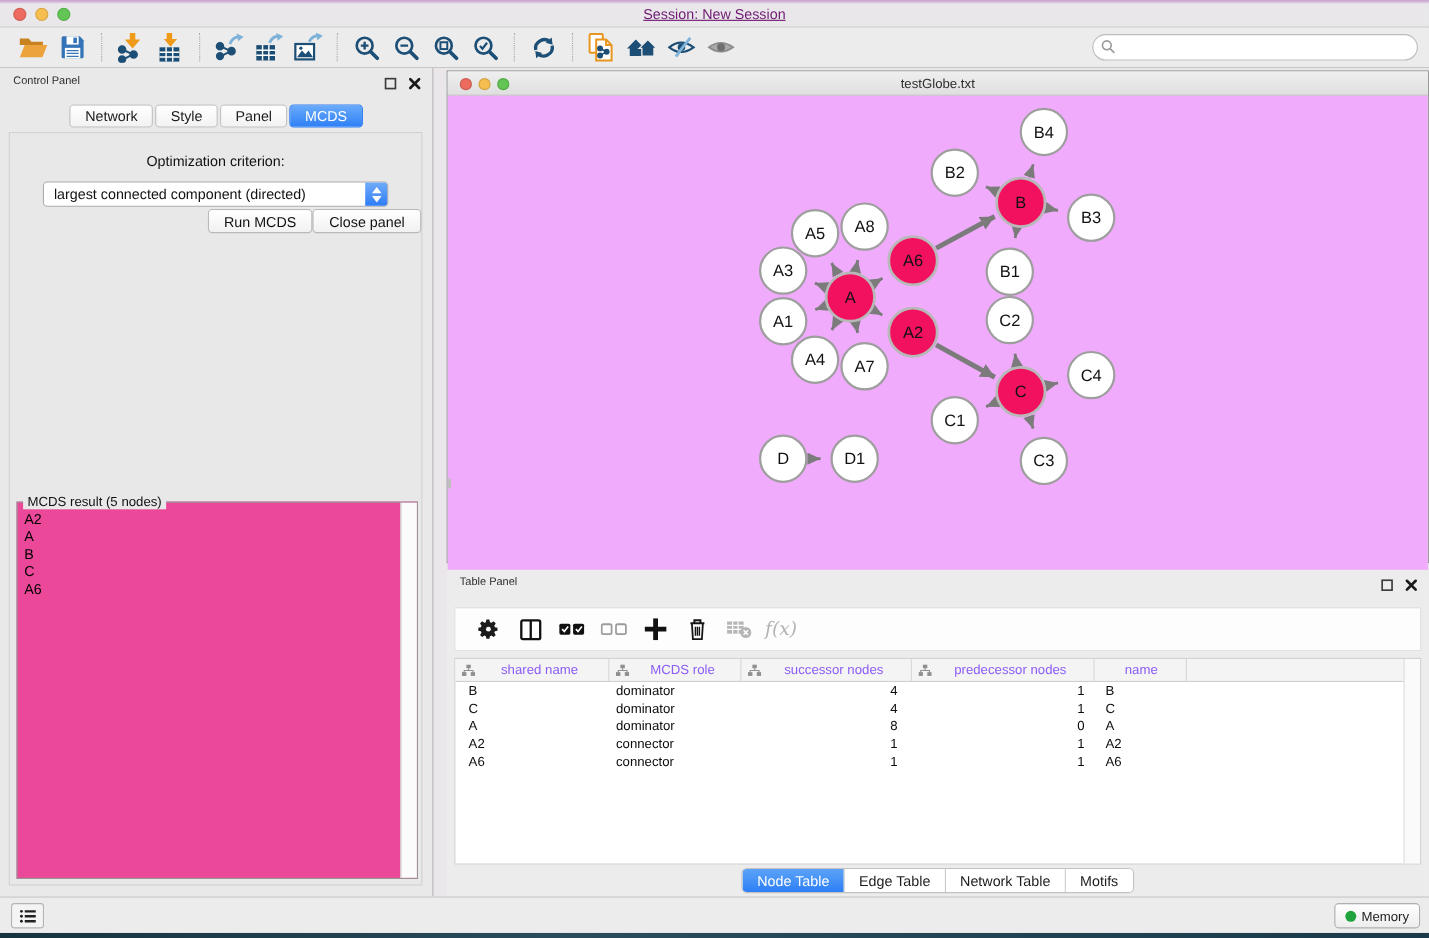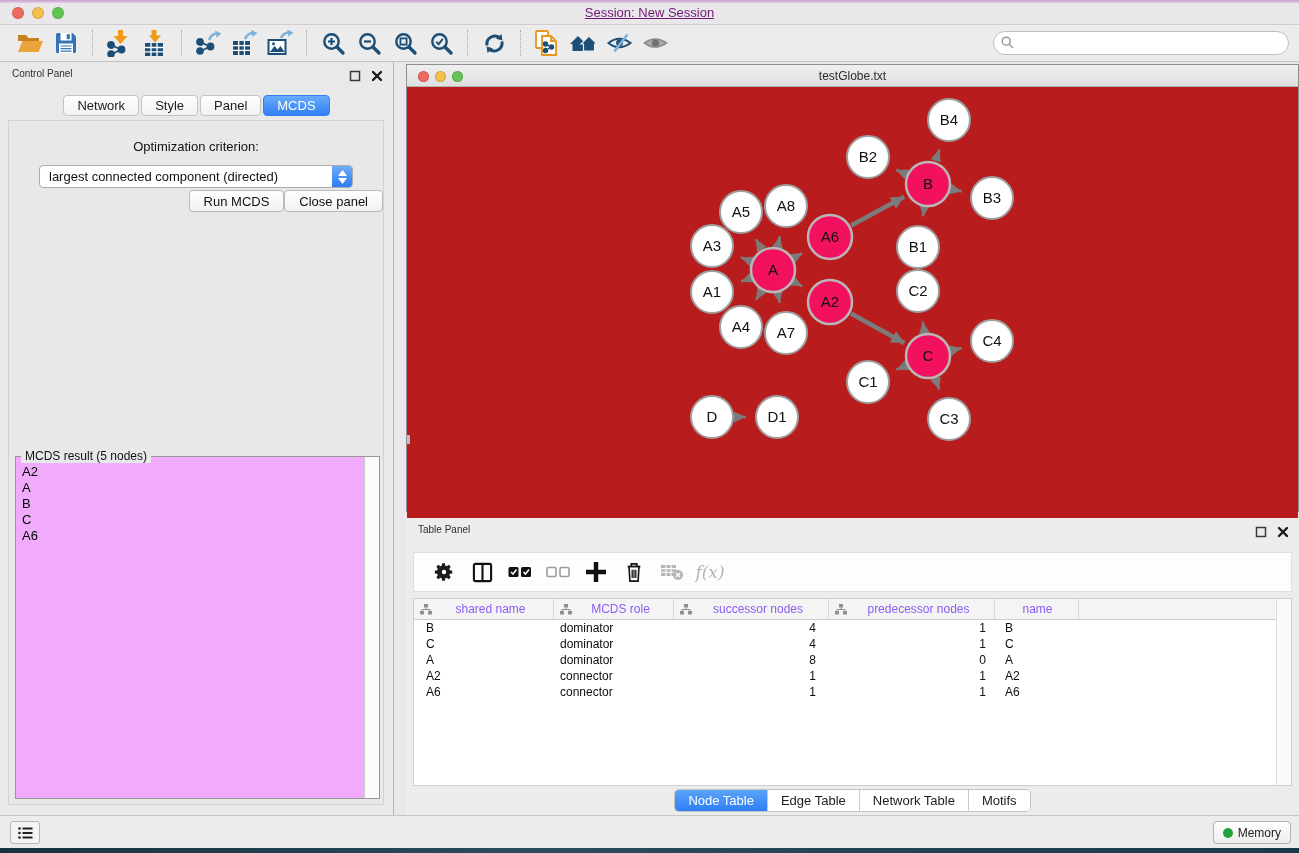--- a/index.html
+++ b/index.html
@@ -38,33 +38,33 @@
   .cp-tab.active { background:linear-gradient(#69abfa,#2f80f7); border-color:#2f80f7; color:#fff; }
   .cp-box { position:absolute; top:58px; left:8px; right:9px; bottom:10px; border:1px solid #d2d0d2; background:#e8e8e8; }
   .opt-label { margin-top:18px; text-align:center; font-size:13px; color:#111; }
   .dropdown { position:relative; margin:11px auto 0; width:314px; height:23px; background:#fff; border:1px solid #acacac; border-radius:4px; }
   .dropdown .val { position:absolute; left:9px; top:3px; font-size:13px; color:#111; white-space:nowrap; }
   .dropdown .stepper { position:absolute; right:0px; top:0px; width:20px; height:21px; border-radius:0 3px 3px 0;
     background:linear-gradient(#6fabf9,#2e7cf6); display:flex; flex-direction:column; align-items:center; justify-content:center; gap:2px; }
   .btn-row { margin-top:2px; display:flex; justify-content:flex-end; gap:0; }
   .pbtn { height:22px; padding:0 14px; font-size:13px; color:#111; background:linear-gradient(#ffffff,#f1f1f1);
     border:1px solid #b9b9b9; border-radius:4px; }
-  .fieldset { position:absolute; left:6px; right:3px; top:335px; bottom:5px; background:#f0abfc; border:1px solid #979797; }
+  .fieldset { position:absolute; left:6px; right:3px; top:335px; bottom:5px; background:#ec4899; border:1px solid #979797; }
   .fieldset .legend { position:absolute; top:-8px; left:5px; background:#e8e8e8; padding:0 4px; font-size:12px; color:#111; }
   .fieldset .list { position:absolute; left:0; top:3px; right:16px; bottom:0; padding:4px 0 0 6px; }
   .fieldset .list div { font-size:13px; line-height:16px; color:#000; }
   .fieldset .scroll { position:absolute; right:0; top:0; bottom:0; width:15px; border-left:1px solid #ccc; background:#fbfbfb; }
 
   
   .netwin { position:absolute; left:406px; top:2px; width:893px; height:448px; background:#fff; border:1px solid #8f8f8f; }
   .netwin-titlebar { position:relative; height:22px; background:linear-gradient(#efefef,#dfdfdf); border-bottom:1px solid #b3b3b3; }
   .tl2 { position:absolute; top:6px; width:11px; height:11px; border-radius:50%; box-shadow: inset 0 0 0 1px rgba(0,0,0,.15); }
   .tl2.red{ left:11px; background:#ED6B5F;} .tl2.yellow{ left:28px; background:#F5BE4E;} .tl2.green{ left:45px; background:#62C554;}
   .netwin-titlebar .title { position:absolute; left:0; right:0; top:4px; text-align:center; font-size:12px; color:#2d2d2d; }
-  .canvas { position:relative; width:100%; height:478px; background:#b91c1c; }
+  .canvas { position:relative; width:100%; height:478px; background:#f0abfc; }
   .grip { position:absolute; right:0; bottom:0; }
   .tick-left { position:absolute; left:0; top:348px; width:3px; height:9px; background:#bfbfbf; }
   .tick-bottom { position:absolute; left:443px; bottom:0; width:9px; height:3px; background:#bfbfbf; }
 
   
   .tpanel { position:absolute; left:406px; top:456px; width:893px; height:297px; background:#ececec; }
   .tp-toolbar { position:absolute; top:34px; left:7px; right:7px; height:40px; background:#fdfdfd; border:1px solid #dedede;
     display:flex; align-items:center; padding-left:14px; gap:6px; }
   .tp-tool { width:32px; height:30px; display:flex; align-items:center; justify-content:center; }
   .fx { font-family:"DejaVu Serif", serif; font-style:italic; font-size:17px; color:#b3b3b3; }

